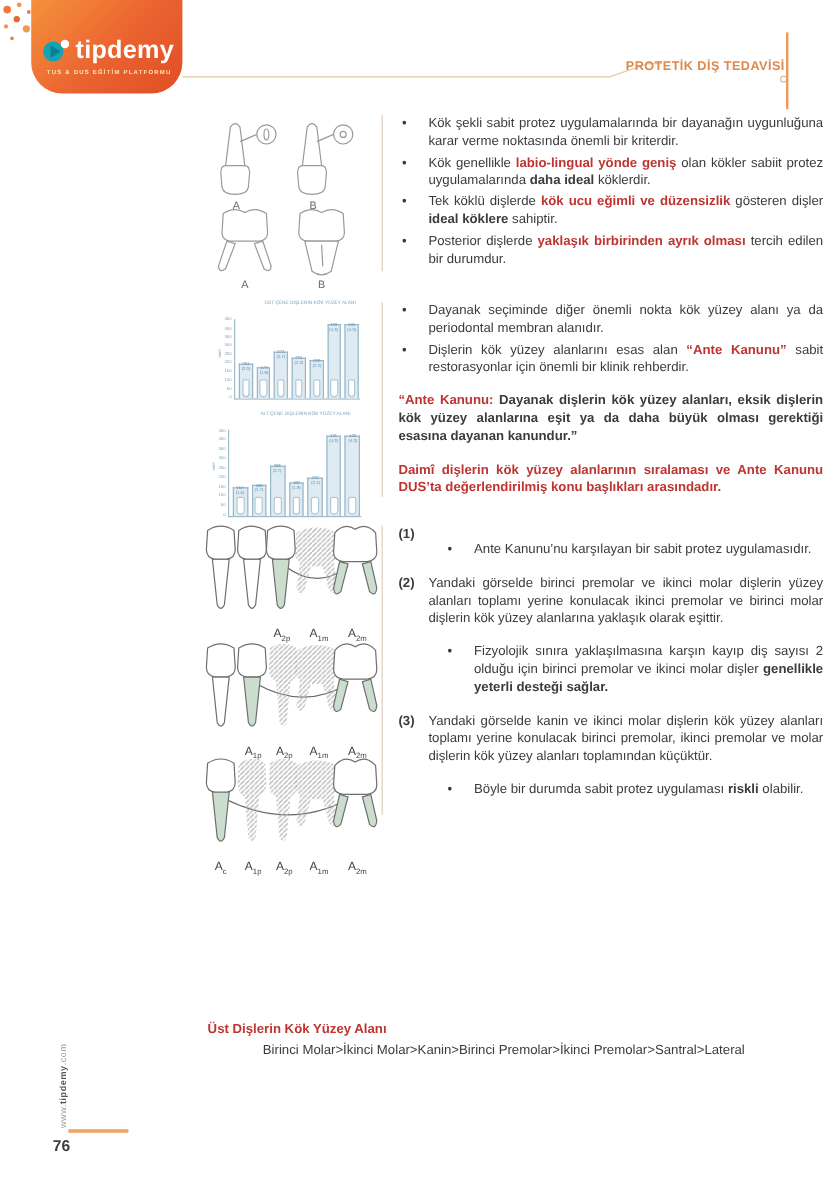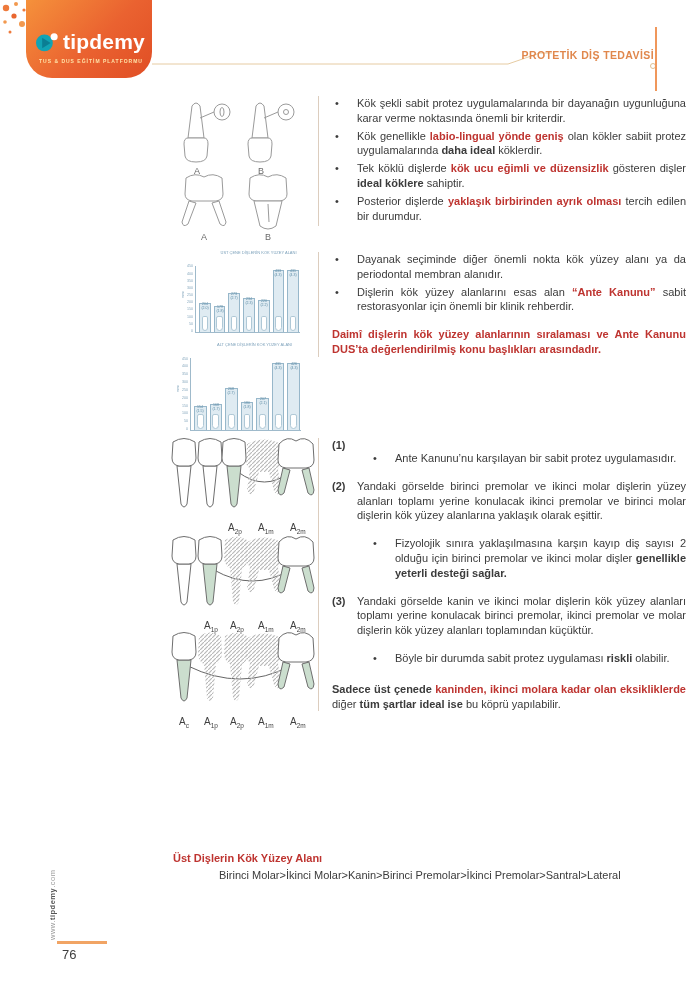--- a/index.html
+++ b/index.html
@@ -62,21 +62,21 @@
              border:1px solid #AFC8D6;border-radius:3px 3px 5px 5px;}
 
   
   .bottom{position:absolute;left:173px;top:851px;width:510px;font-size:11px;line-height:14px;}
   .red-head{color:#BE3430;font-weight:bold;margin-bottom:3px;}
   .seq{margin-bottom:14px;color:#3b3b3b;padding-left:46px;}
   .site{position:absolute;left:48px;top:860px;height:80px;writing-mode:vertical-rl;
         transform:rotate(180deg);font-size:7.5px;color:#9a9a9a;letter-spacing:.5px;}
   .site .mid{font-weight:bold;color:#555;}
   .footer-line{position:absolute;left:57px;top:941px;width:50px;height:3px;background:#F1A464;}
-  .page-num{position:absolute;left:62px;top:947px;font-size:13px;font-weight:normal;color:#3f3f3f;}
+  .page-num{position:absolute;left:44px;top:947px;font-size:13px;font-weight:bold;color:#3f3f3f;}
 </style>
 </head>
 <body>
 
 <div class="page">
 
   <svg style="position:absolute;left:0;top:0;" width="92" height="64" viewBox="0 0 92 64">
     <circle cx="6" cy="8" r="3.2" fill="#EE7A3C"></circle>
       <circle cx="16" cy="4" r="2" fill="#F2994F"></circle>
     <circle cx="14" cy="16" r="2.6" fill="#E9662F"></circle>
@@ -298,20 +298,21 @@
 
   <div class="col" style="top:252px;">
     <div class="bullet">
       <span class="bm">•</span>
       <span class="bt"><span>Dayanak seçiminde diğer önemli nokta kök yüzey alanı ya da periodontal membran alanıdır.</span></span>
     </div>
     <div class="bullet">
       <span class="bm">•</span>
       <span class="bt"><span>Dişlerin kök yüzey alanlarını esas alan </span><span class="run-rb">“Ante Kanunu”</span><span> sabit restorasyonlar için önemli bir klinik rehberdir.</span></span>
     </div>
+    <div class="para"><span class="run-rb">“Ante Kanunu: </span><span class="run-b">Dayanak dişlerin kök yüzey alanları, eksik dişlerin kök yüzey alanlarına eşit ya da daha büyük olması gerektiği esasına dayanan kanundur.”</span></div>
     <div class="para"><span class="run-rb">Daimî dişlerin kök yüzey alanlarının sıralaması ve Ante Kanunu DUS’ta değerlendirilmiş konu başlıkları arasındadır.</span></div>
   </div>
 
   <svg class="fig" style="left:168px;top:432px;" width="148" height="104" viewBox="0 0 148 104">
     <defs>
         <pattern id="h1" patternUnits="userSpaceOnUse" width="4" height="4">
       <path d="M0,4 l4,-4" stroke="#b9b9b9" stroke-width="1.2"></path>
         </pattern>
       </defs>
     <path d="M70,40 Q97,60 122,40" fill="none" stroke="#666" stroke-width="1"></path>
@@ -403,21 +404,20 @@
     <div class="numitem">
       <span class="nm">(3)</span>
       <div class="nt">
         <span><span>Yandaki görselde kanin ve ikinci molar dişlerin kök yüzey alanları toplamı yerine konulacak birinci premolar, ikinci premolar ve molar dişlerin kök yüzey alanları toplamından küçüktür.</span></span>
         <div class="subbullet bullet">
           <span class="bm">•</span>
           <span class="bt"><span>Böyle bir durumda sabit protez uygulaması </span><span class="run-b">riskli</span><span> olabilir.</span></span>
         </div>
       </div>
     </div>
-    <div class="closing"><span class="run-b">Sadece üst çenede </span><span class="run-rb">kaninden, ikinci molara kadar olan eksikliklerde</span><span> diğer </span><span class="run-b">tüm şartlar ideal ise</span><span> bu köprü yapılabilir.</span></div>
   </div>
 
   <div class="bottom">
     <div class="red-head">Üst Dişlerin Kök Yüzey Alanı</div>
     <div class="seq">Birinci Molar&gt;İkinci Molar&gt;Kanin&gt;Birinci Premolar&gt;İkinci Premolar&gt;Santral&gt;Lateral</div>
   </div>
 
   <div class="site">
     <span>www.</span><span class="mid">tipdemy</span><span>.com</span>
   </div>

